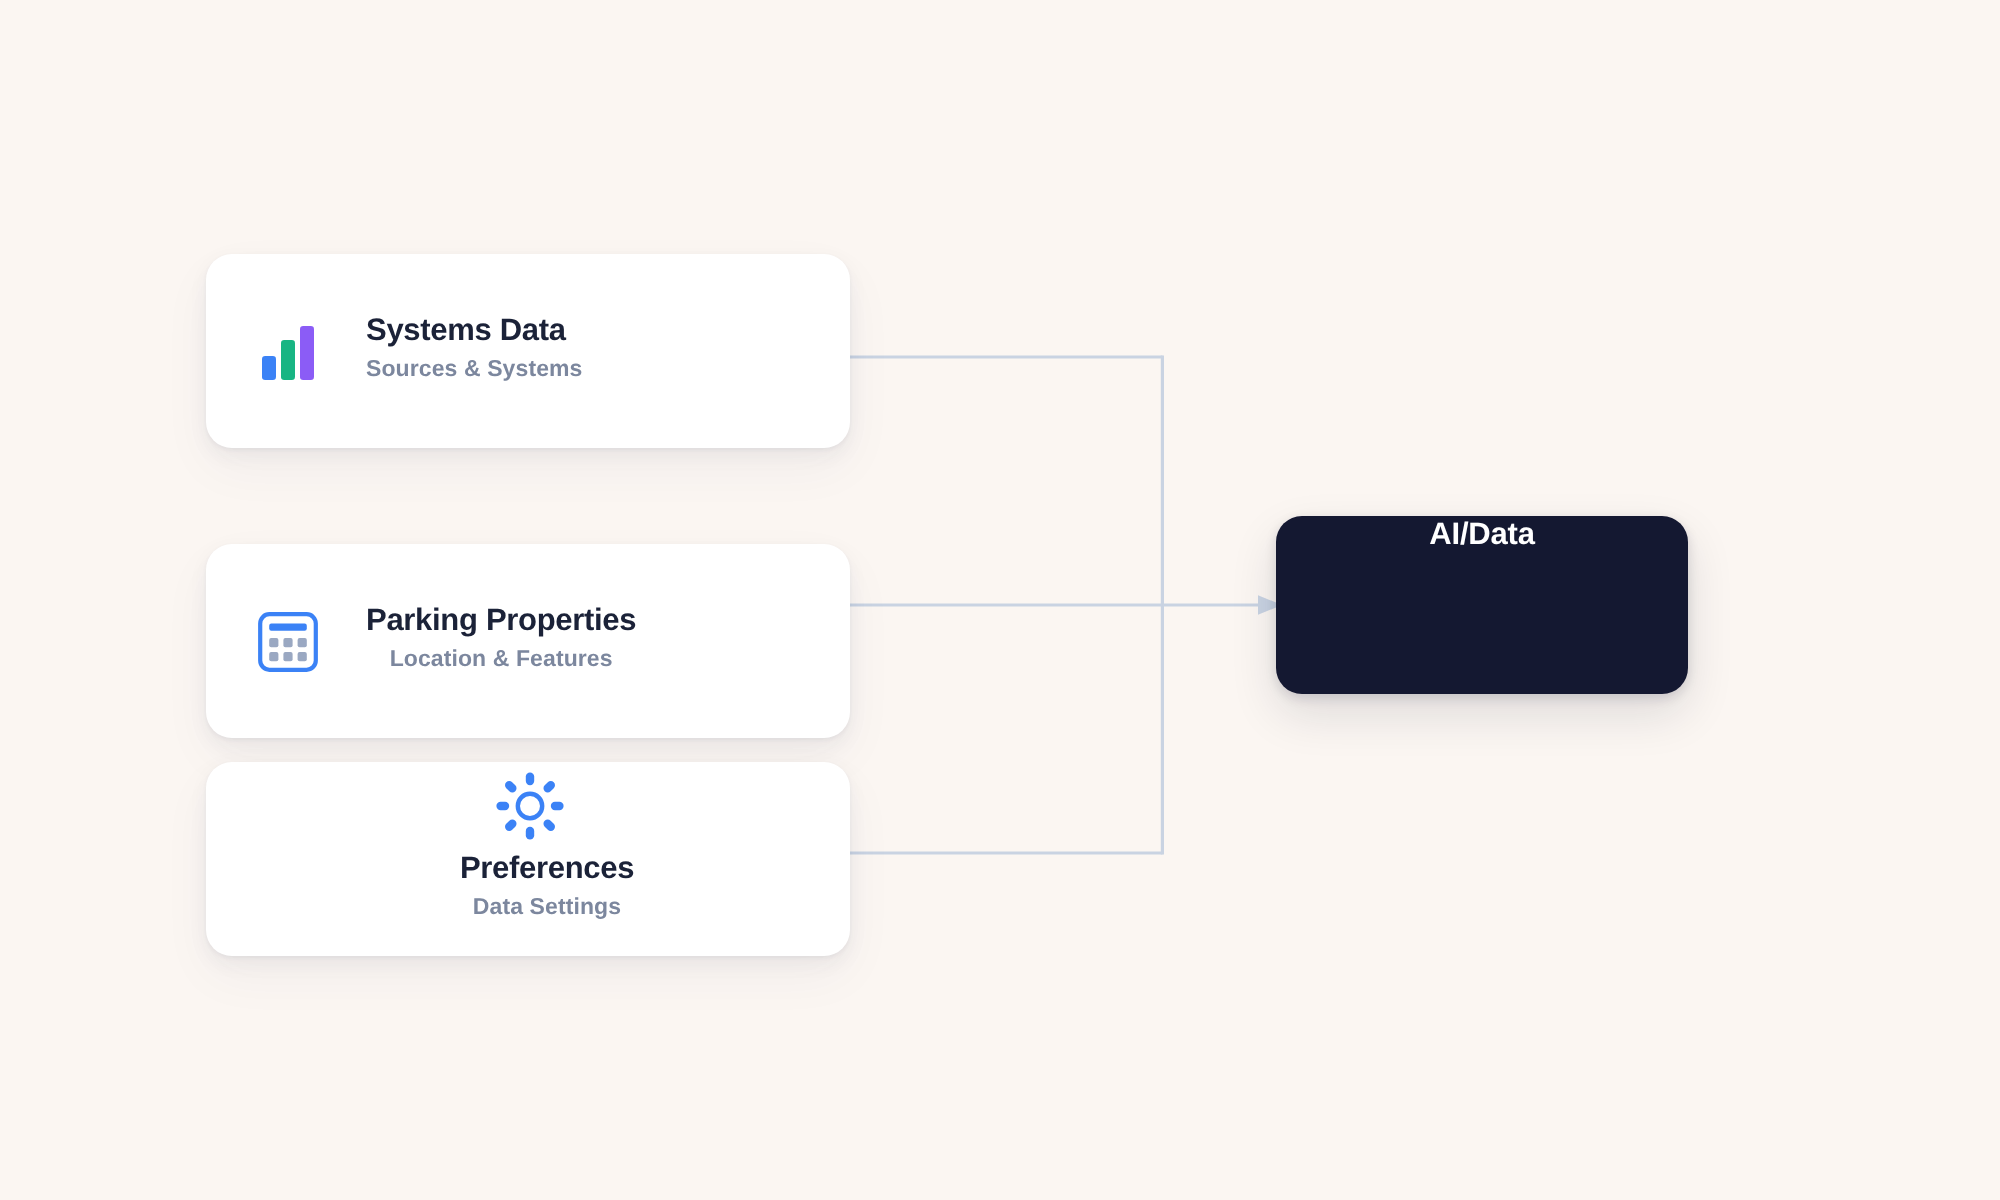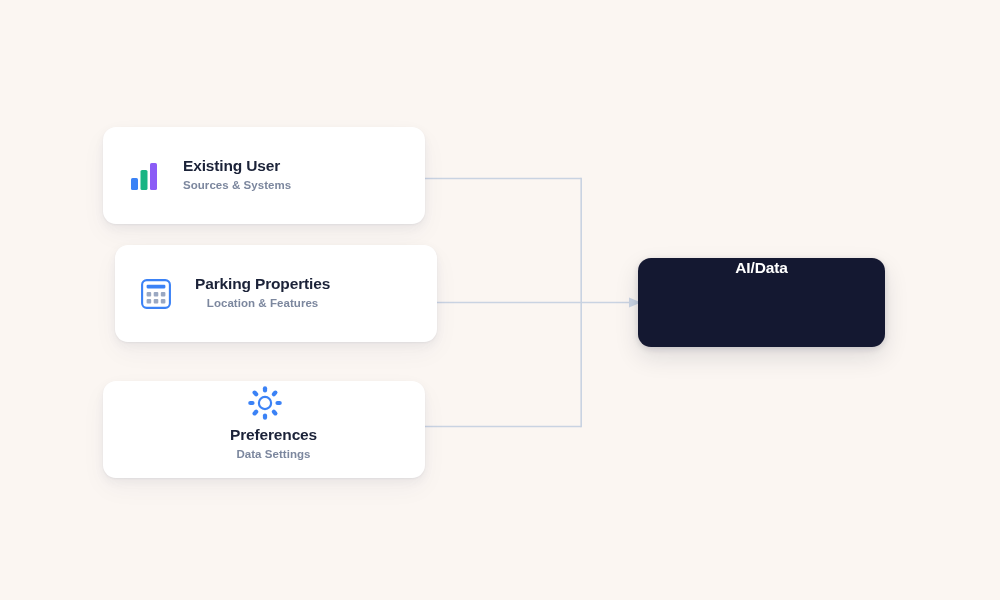--- a/index.html
+++ b/index.html
@@ -45,21 +45,21 @@
     box-shadow:
       0 1px 2px rgba(36, 48, 84, 0.055),
       0 4px 10px rgba(36, 48, 84, 0.055),
       0 10px 26px rgba(36, 48, 84, 0.045);
     display: flex;
     align-items: center;
     padding-left: 19px;
   }
 
   .card.c0 { top: 127px; }
-  .card.c1 { top: 245px; margin-left: 12px; }
+  .card.c1 { top: 272px; }
   .card.c2 { top: 381px; flex-direction: column; }
 
   .card-icon {
     width: 44px;
     min-width: 44px;
     height: 44px;
     display: flex;
     align-items: center;
     justify-content: center;
     margin-right: 17px;
@@ -90,21 +90,21 @@
     letter-spacing: 0.05px;
     white-space: nowrap;
     text-align: center;
   }
 
   
   .dest-node {
     position: absolute;
     left: 638px;
     top: 258px;
-    width: 247px;
+    width: 206px;
     height: 89px;
     background: #141831;
     border-radius: 13px;
     display: flex;
     flex-direction: column;
     align-items: center;
     justify-content: flex-start;
     box-shadow:
       0 2px 6px rgba(20, 24, 49, 0.14),
       0 10px 24px rgba(20, 24, 49, 0.12);
@@ -138,21 +138,21 @@
 
   <div class="card c0">
     <div class="card-icon">
       <svg width="34" height="34" viewBox="0 0 34 34">
         <rect x="4" y="19" width="7" height="12" rx="1.6" fill="#3b82f6"></rect>
         <rect x="13.5" y="11" width="7" height="20" rx="1.6" fill="#18b583"></rect>
         <rect x="23" y="4" width="7" height="27" rx="1.6" fill="#8b5cf6"></rect>
       </svg>
     </div>
     <div class="card-text">
-      <div class="card-title">Existing User</div>
+      <div class="card-title">Systems Data</div>
       <div class="card-subtitle">Sources &amp; Systems</div>
     </div>
   </div>
 
   <div class="card c1">
     <div class="card-icon">
       <svg width="34" height="34" viewBox="0 0 34 34">
         <rect x="3.1" y="3.1" width="27.8" height="27.8" rx="4.6" fill="none" stroke="#3b82f6" stroke-width="2.1"></rect>
         <rect x="7.6" y="7.8" width="18.8" height="3.6" rx="1.1" fill="#3b82f6"></rect>
         <rect x="7.6" y="15.0" width="4.6" height="4.6" rx="1" fill="#9aa8c2"></rect>

